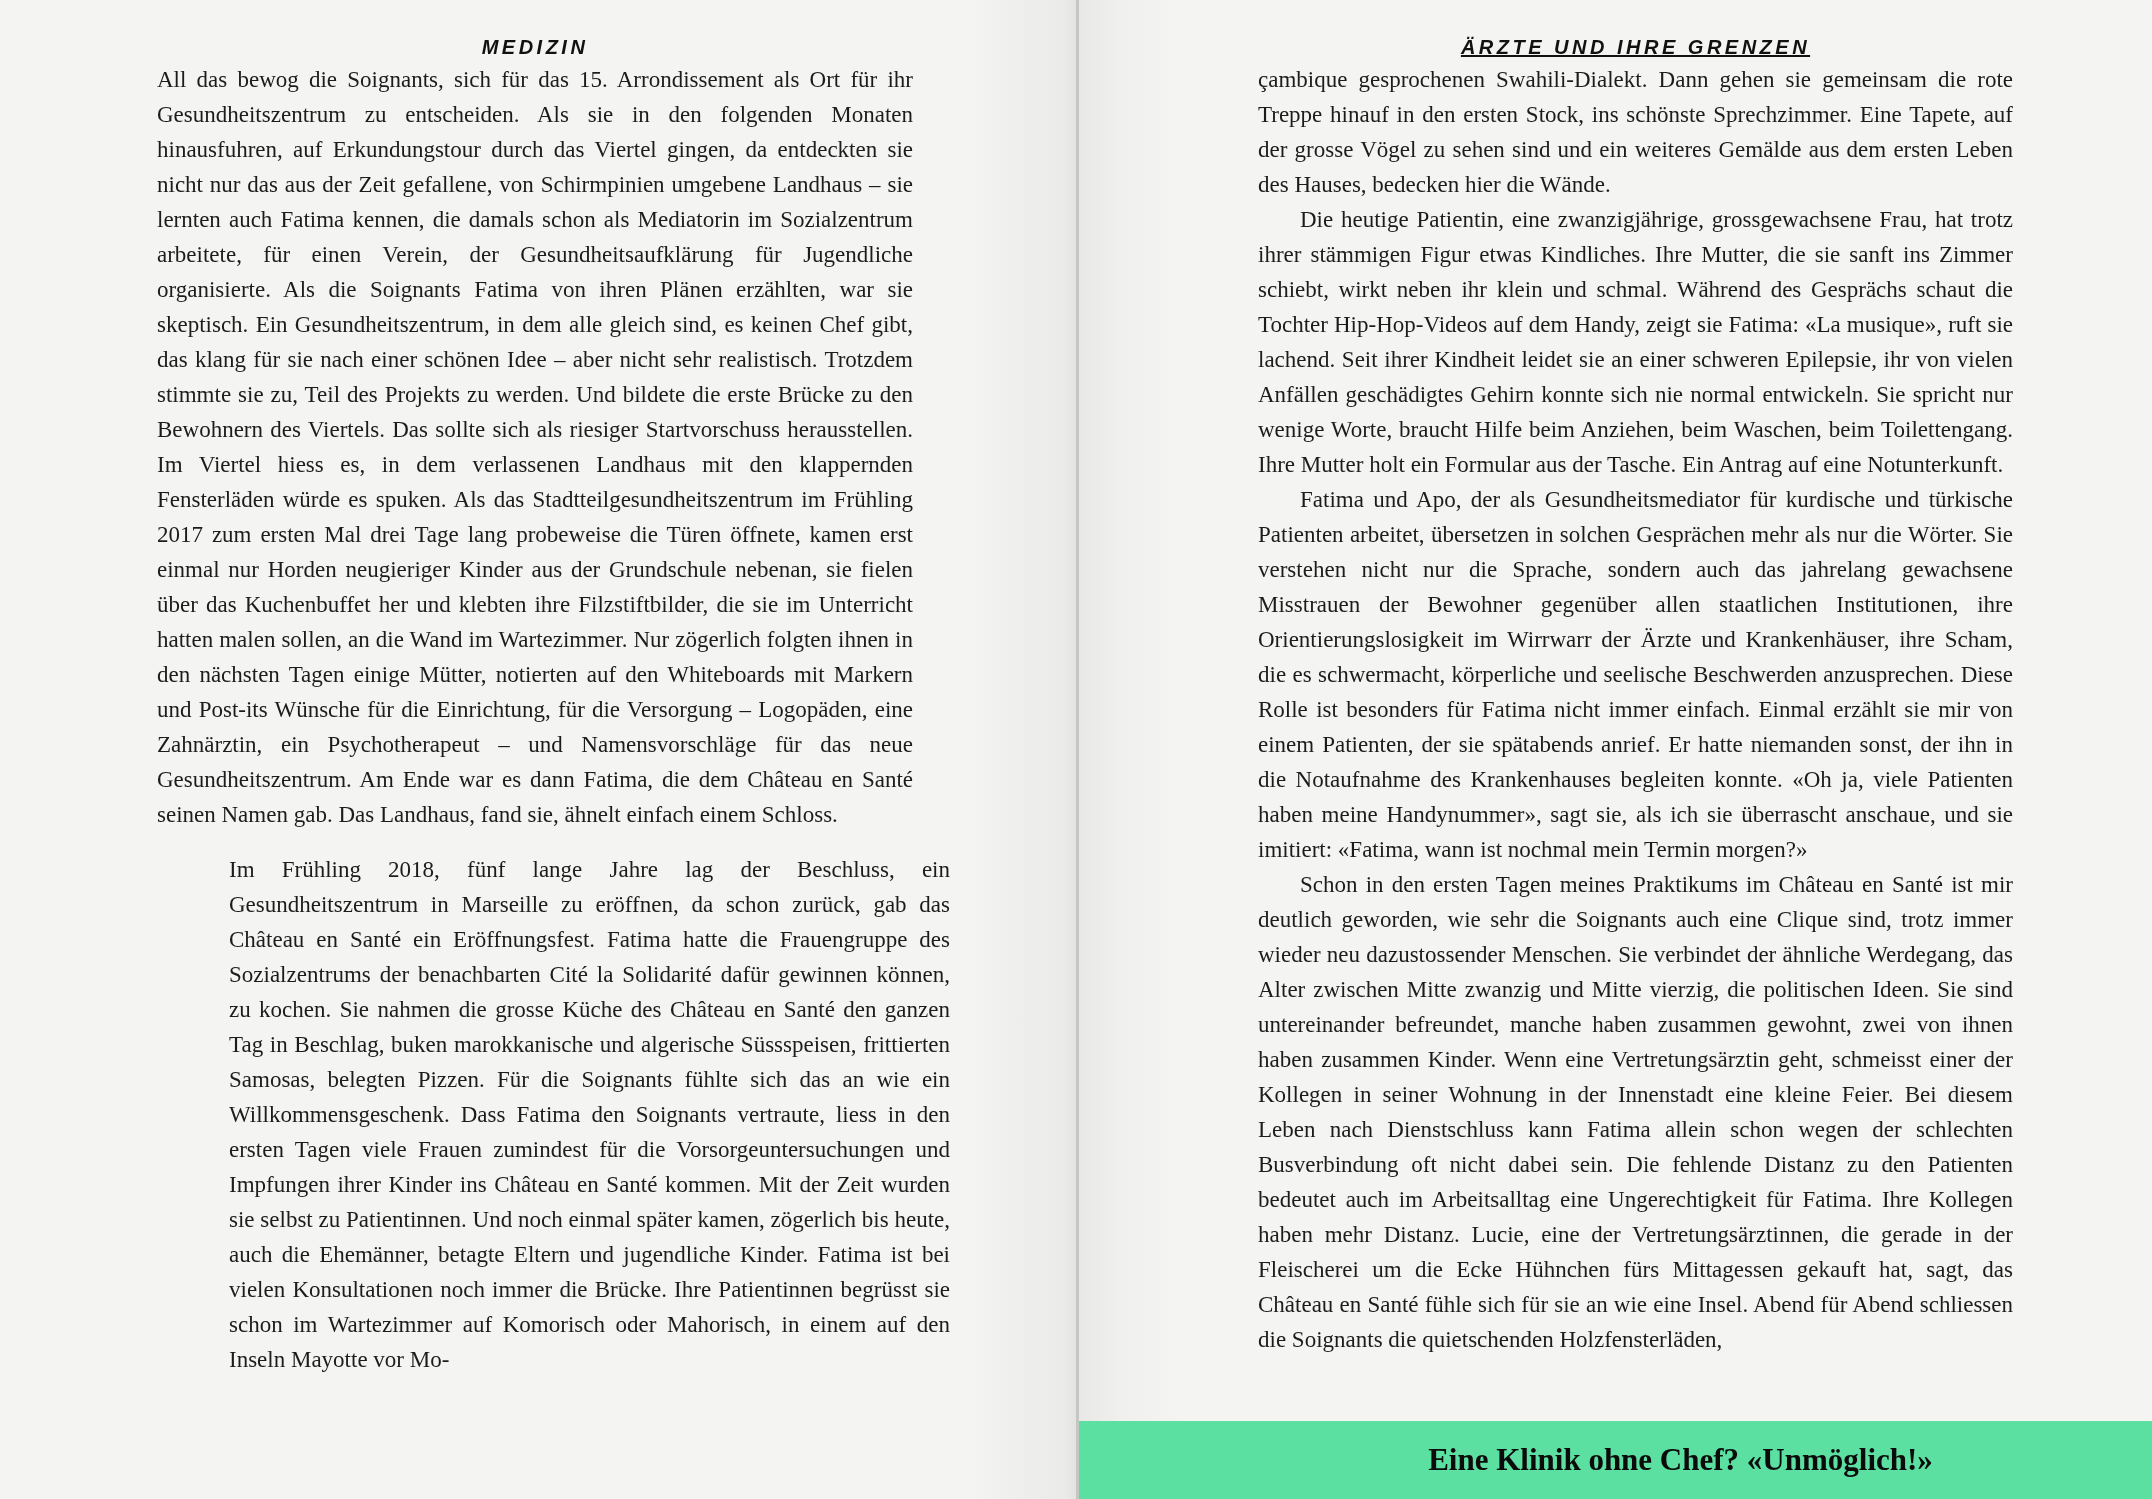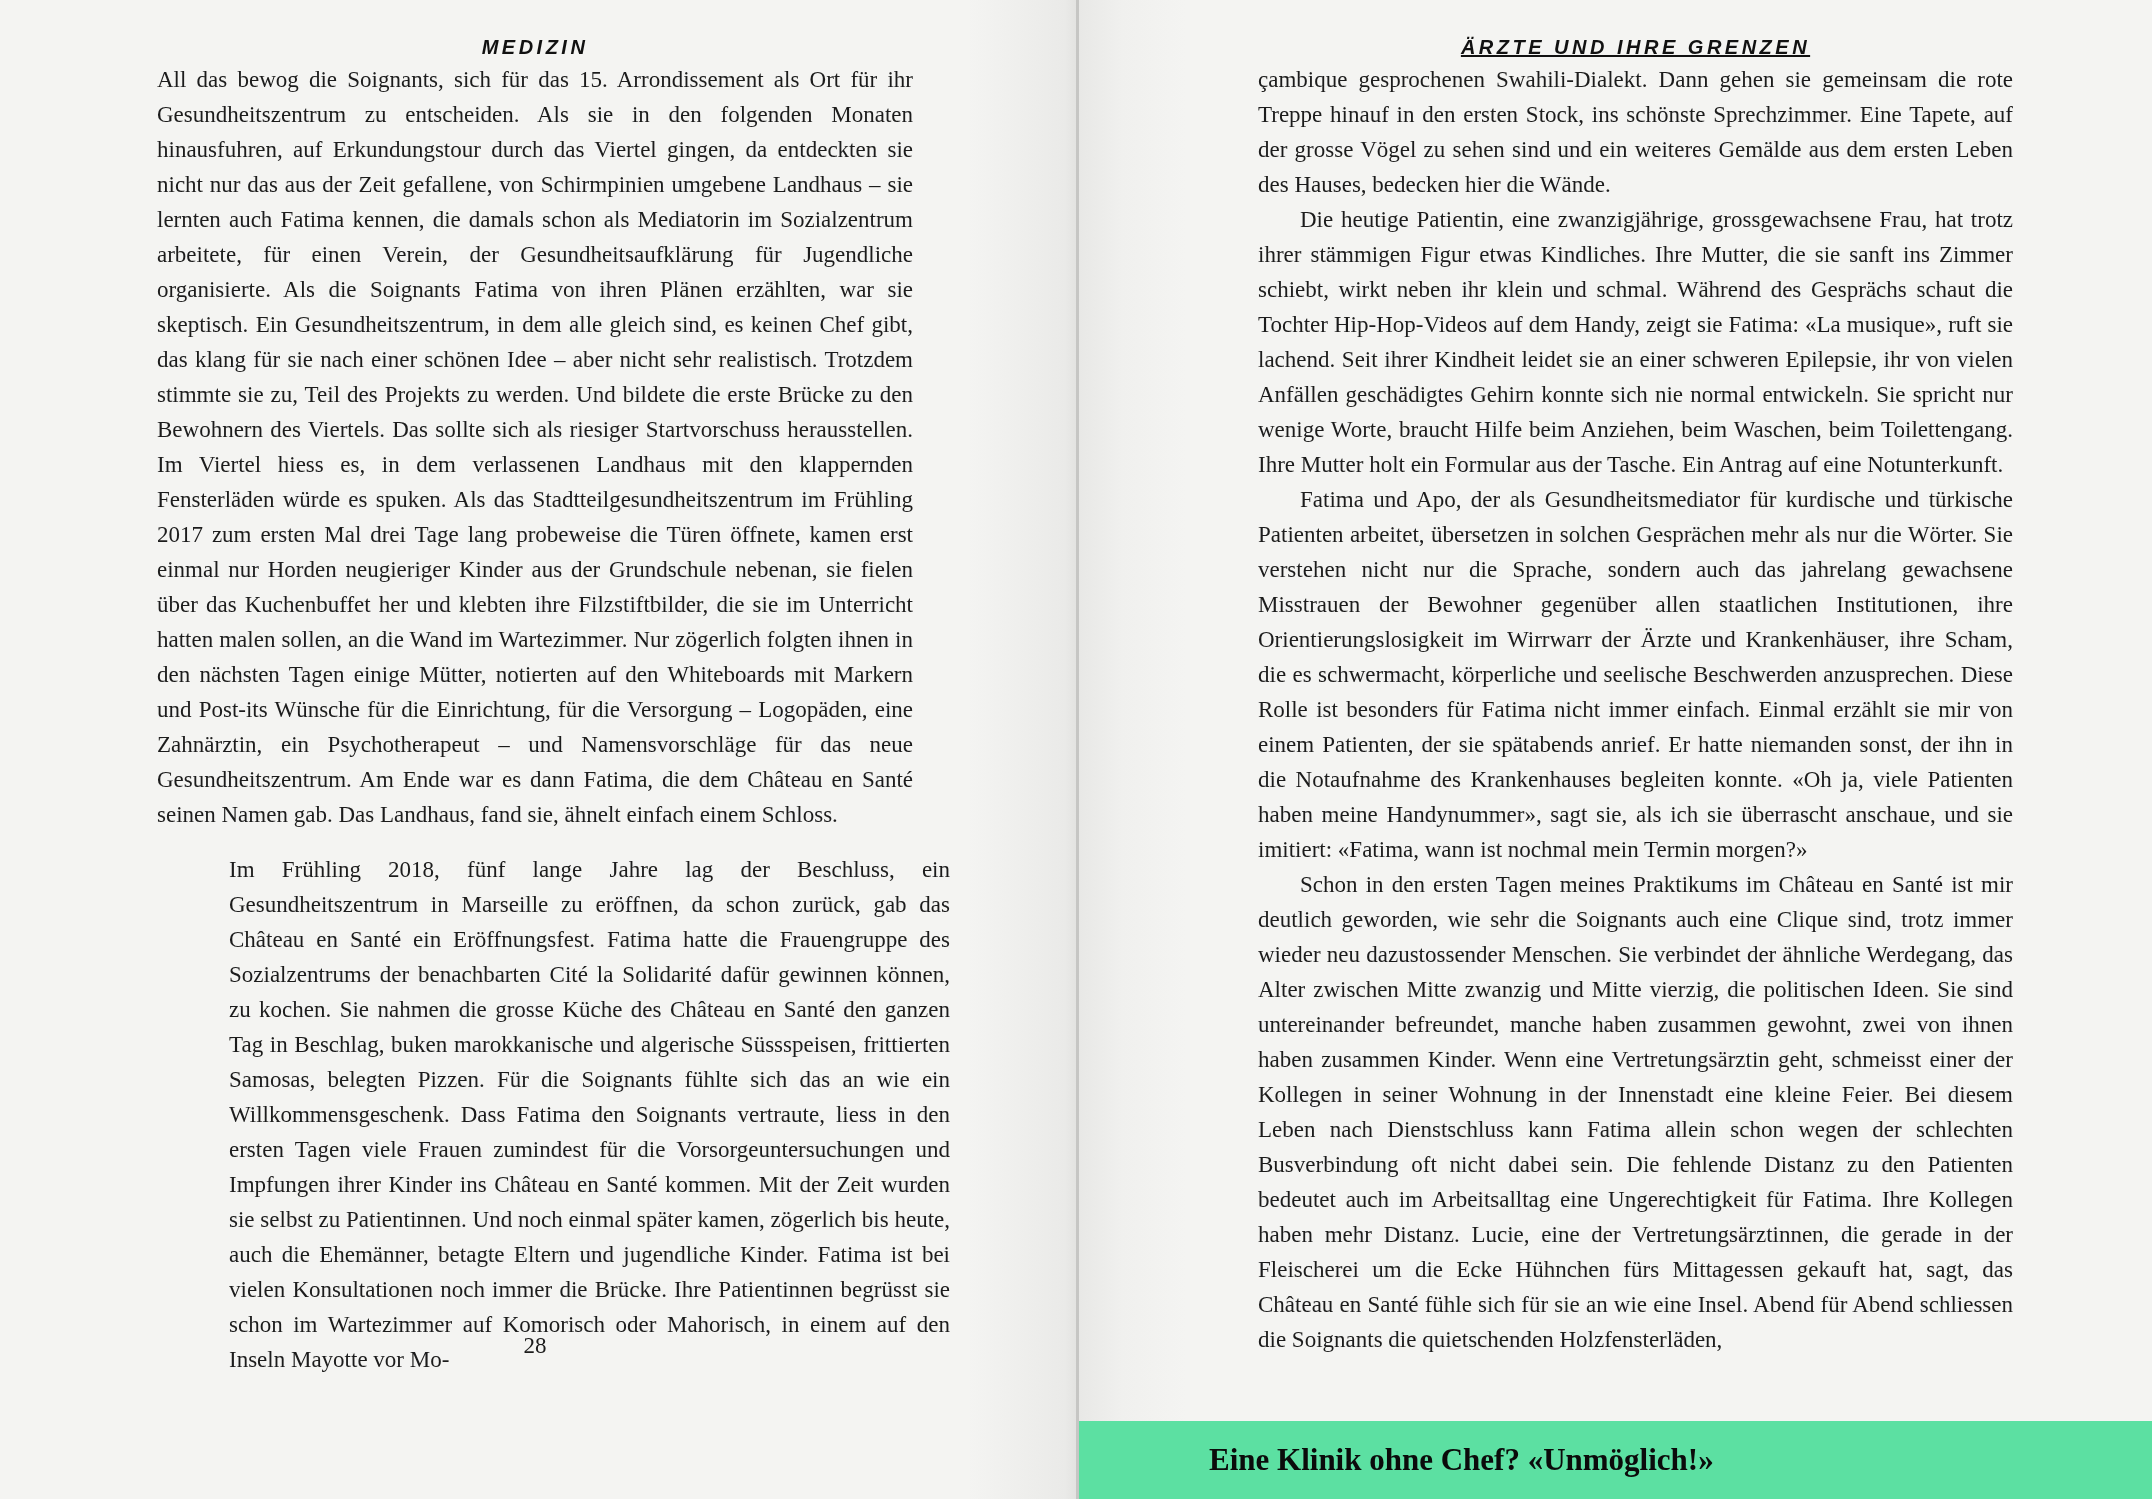--- a/index.html
+++ b/index.html
@@ -52,41 +52,41 @@
   .p-indent { text-indent: 42px; }             
   .folio {
     position: absolute; top: 1333px;
     font-size: 23px; text-align: center; color: #1c1c1c;
   }
   .page.left .folio  { left: 157px; width: 756px; }
   .page.right .folio { left: 179px; width: 755px; }
   .banner {
     position: absolute; left: 1079px; right: 0; top: 1421px; bottom: 0;
     background: #5ce0a2;
+    text-align: center;
   }
   .banner-title {
     font-family: "Liberation Serif", "DejaVu Serif", serif;
     font-weight: bold; font-size: 31px; color: #0b0b0b;
     line-height: 78px;
     padding-left: 130px;
     white-space: nowrap;
   }
 </style>
 </head>
 <body>
 
 <div class="book">
 
   <section class="page left">
     <div class="running-head">MEDIZIN</div>
     <div class="text-col">
       <p class="p-main">All das bewog die Soignants, sich für das 15. Arrondissement als Ort für ihr Gesundheitszentrum zu entscheiden. Als sie in den folgenden Monaten hinausfuhren, auf Erkundungstour durch das Viertel gingen, da entdeckten sie nicht nur das aus der Zeit gefallene, von Schirmpinien umgebene Landhaus – sie lernten auch Fatima kennen, die damals schon als Mediatorin im Sozialzentrum arbeitete, für einen Verein, der Gesundheitsaufklärung für Jugendliche organisierte. Als die Soignants Fatima von ihren Plänen erzählten, war sie skeptisch. Ein Gesundheitszentrum, in dem alle gleich sind, es keinen Chef gibt, das klang für sie nach einer schönen Idee – aber nicht sehr realistisch. Trotzdem stimmte sie zu, Teil des Projekts zu werden. Und bildete die erste Brücke zu den Bewohnern des Viertels. Das sollte sich als riesiger Startvorschuss herausstellen. Im Viertel hiess es, in dem verlassenen Landhaus mit den klappernden Fensterläden würde es spuken. Als das Stadtteilgesundheitszentrum im Frühling 2017 zum ersten Mal drei Tage lang probeweise die Türen öffnete, kamen erst einmal nur Horden neugieriger Kinder aus der Grundschule nebenan, sie fielen über das Kuchenbuffet her und klebten ihre Filzstiftbilder, die sie im Unterricht hatten malen sollen, an die Wand im Wartezimmer. Nur zögerlich folgten ihnen in den nächsten Tagen einige Mütter, notierten auf den Whiteboards mit Markern und Post-its Wünsche für die Einrichtung, für die Versorgung – Logopäden, eine Zahnärztin, ein Psychotherapeut – und Namensvorschläge für das neue Gesundheitszentrum. Am Ende war es dann Fatima, die dem Château en Santé seinen Namen gab. Das Landhaus, fand sie, ähnelt einfach einem Schloss.</p>
       <p class="p-block">Im Frühling 2018, fünf lange Jahre lag der Beschluss, ein Gesundheitszentrum in Marseille zu eröffnen, da schon zurück, gab das Château en Santé ein Eröffnungsfest. Fatima hatte die Frauengruppe des Sozialzentrums der benachbarten Cité la Solidarité dafür gewinnen können, zu kochen. Sie nahmen die grosse Küche des Château en Santé den ganzen Tag in Beschlag, buken marokkanische und algerische Süssspeisen, frittierten Samosas, belegten Pizzen. Für die Soignants fühlte sich das an wie ein Willkommensgeschenk. Dass Fatima den Soignants vertraute, liess in den ersten Tagen viele Frauen zumindest für die Vorsorgeuntersuchungen und Impfungen ihrer Kinder ins Château en Santé kommen. Mit der Zeit wurden sie selbst zu Patientinnen. Und noch einmal später kamen, zögerlich bis heute, auch die Ehemänner, betagte Eltern und jugendliche Kinder. Fatima ist bei vielen Konsultationen noch immer die Brücke. Ihre Patientinnen begrüsst sie schon im Wartezimmer auf Komorisch oder Mahorisch, in einem auf den Inseln Mayotte vor Mo-</p>
     </div>
-    <div class="folio">28</div>
   </section>
 
   <div class="spine"></div>
 
   <section class="page right">
     <div class="running-head">ÄRZTE UND IHRE GRENZEN</div>
     <div class="text-col">
       <p>çambique gesprochenen Swahili-Dialekt. Dann gehen sie gemeinsam die rote Treppe hinauf in den ersten Stock, ins schönste Sprechzimmer. Eine Tapete, auf der grosse Vögel zu sehen sind und ein weiteres Gemälde aus dem ersten Leben des Hauses, bedecken hier die Wände.</p>
       <p class="p-indent">Die heutige Patientin, eine zwanzigjährige, grossgewachsene Frau, hat trotz ihrer stämmigen Figur etwas Kindliches. Ihre Mutter, die sie sanft ins Zimmer schiebt, wirkt neben ihr klein und schmal. Während des Gesprächs schaut die Tochter Hip-Hop-Videos auf dem Handy, zeigt sie Fatima: «La musique», ruft sie lachend. Seit ihrer Kindheit leidet sie an einer schweren Epilepsie, ihr von vielen Anfällen geschädigtes Gehirn konnte sich nie normal entwickeln. Sie spricht nur wenige Worte, braucht Hilfe beim Anziehen, beim Waschen, beim Toilettengang. Ihre Mutter holt ein Formular aus der Tasche. Ein Antrag auf eine Notunterkunft.</p>
       <p class="p-indent">Fatima und Apo, der als Gesundheitsmediator für kurdische und türkische Patienten arbeitet, übersetzen in solchen Gesprächen mehr als nur die Wörter. Sie verstehen nicht nur die Sprache, sondern auch das jahrelang gewachsene Misstrauen der Bewohner gegenüber allen staatlichen Institutionen, ihre Orientierungslosigkeit im Wirrwarr der Ärzte und Krankenhäuser, ihre Scham, die es schwermacht, körperliche und seelische Beschwerden anzusprechen. Diese Rolle ist besonders für Fatima nicht immer einfach. Einmal erzählt sie mir von einem Patienten, der sie spätabends anrief. Er hatte niemanden sonst, der ihn in die Notaufnahme des Krankenhauses begleiten konnte. «Oh ja, viele Patienten haben meine Handynummer», sagt sie, als ich sie überrascht anschaue, und sie imitiert: «Fatima, wann ist nochmal mein Termin morgen?»</p>

